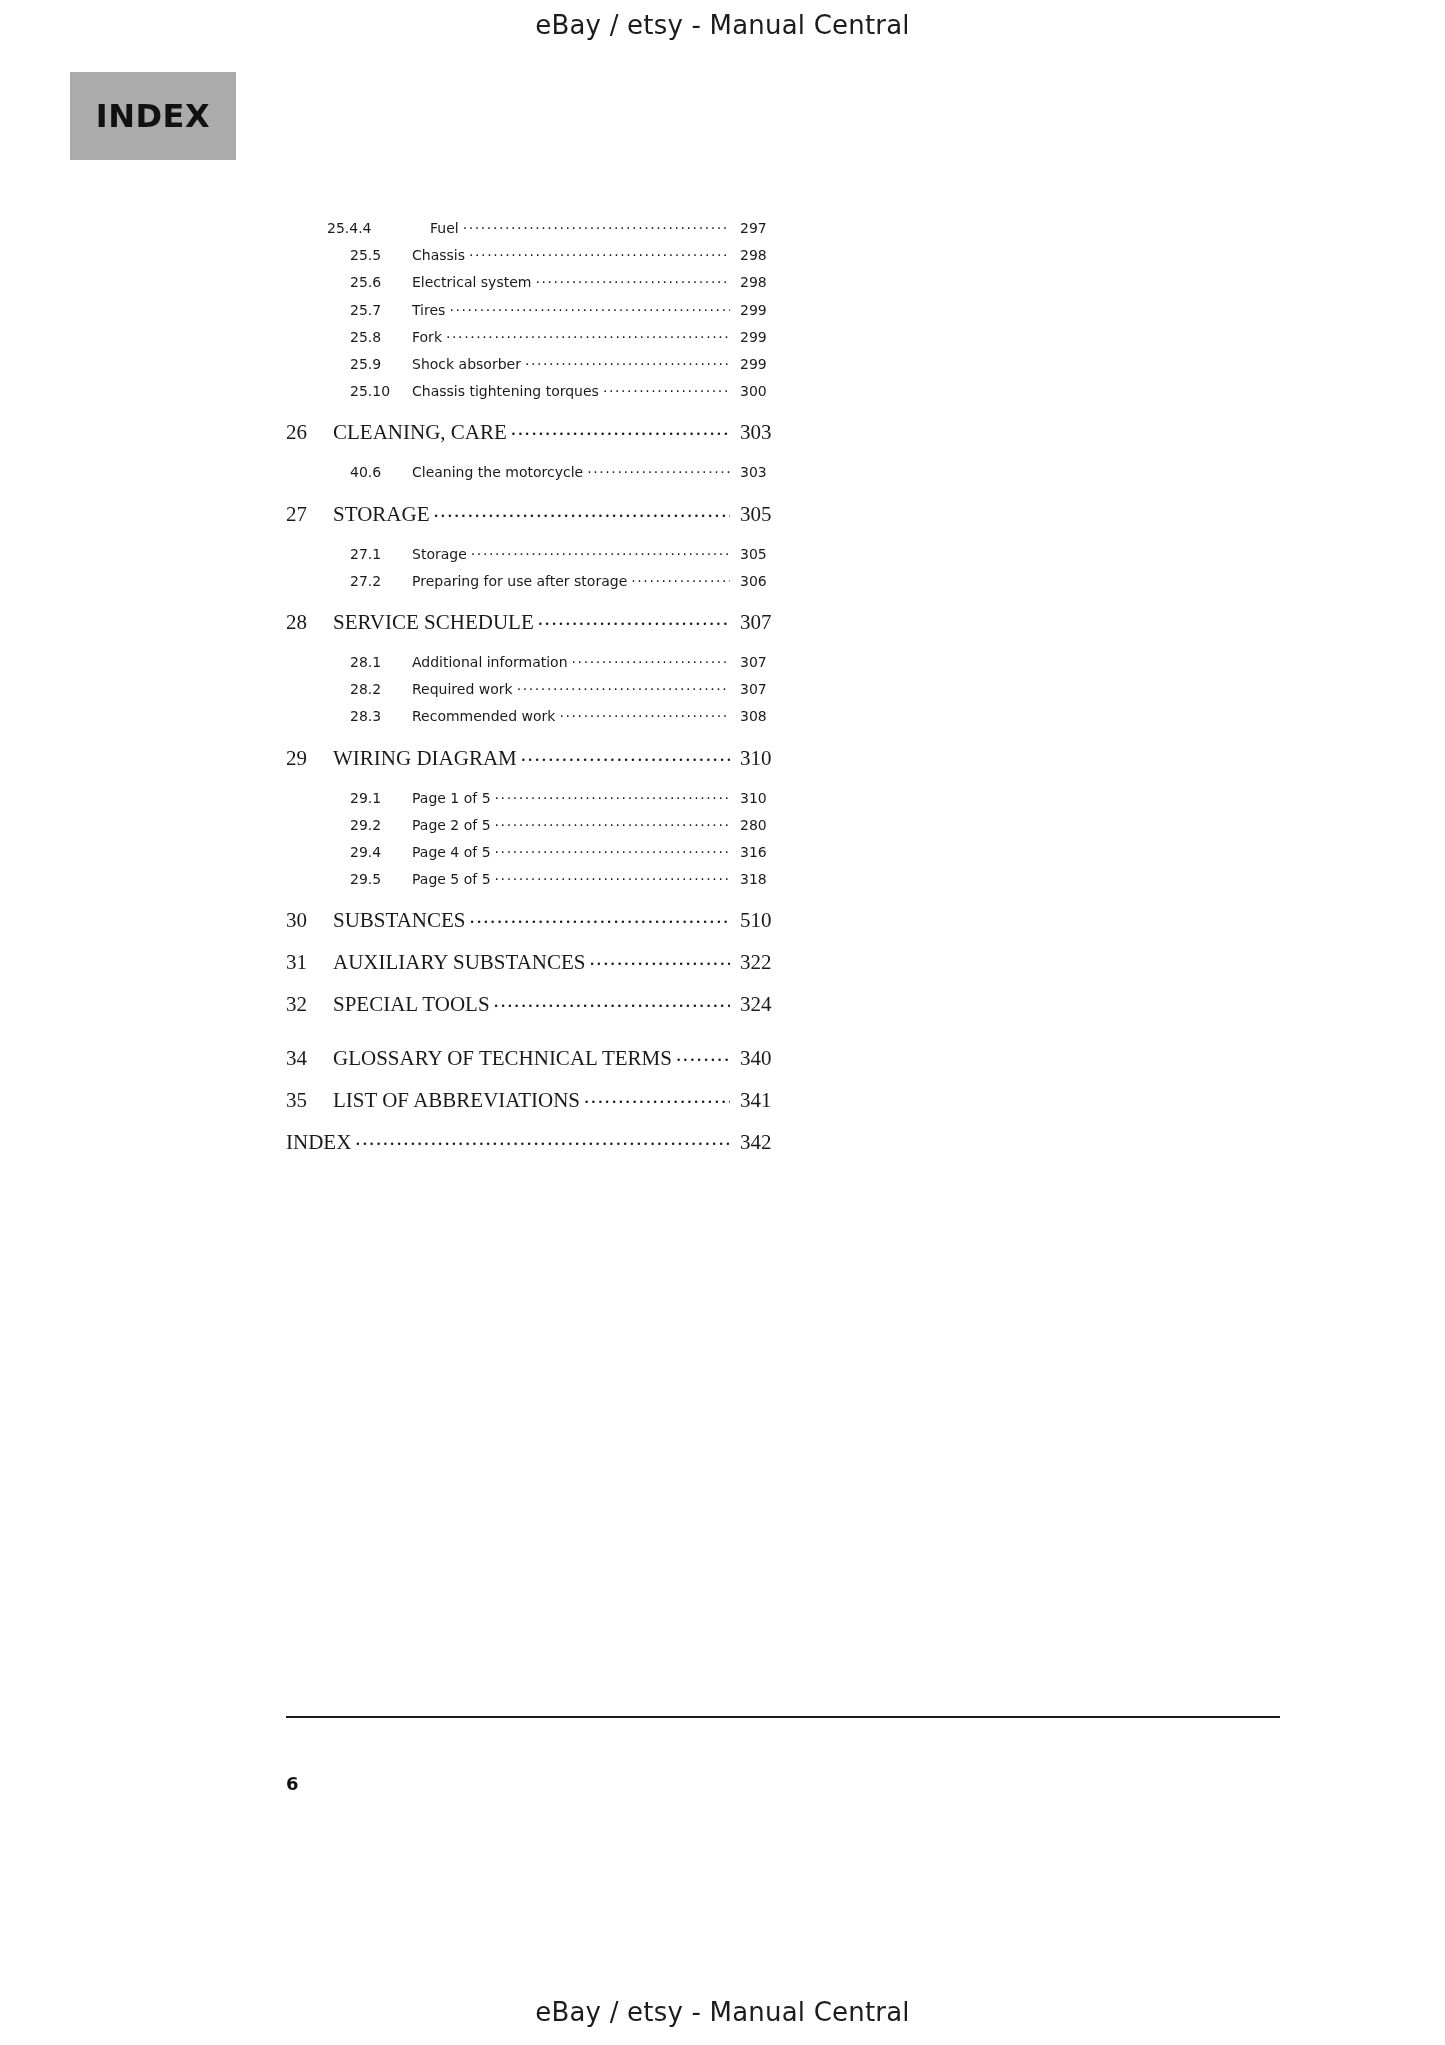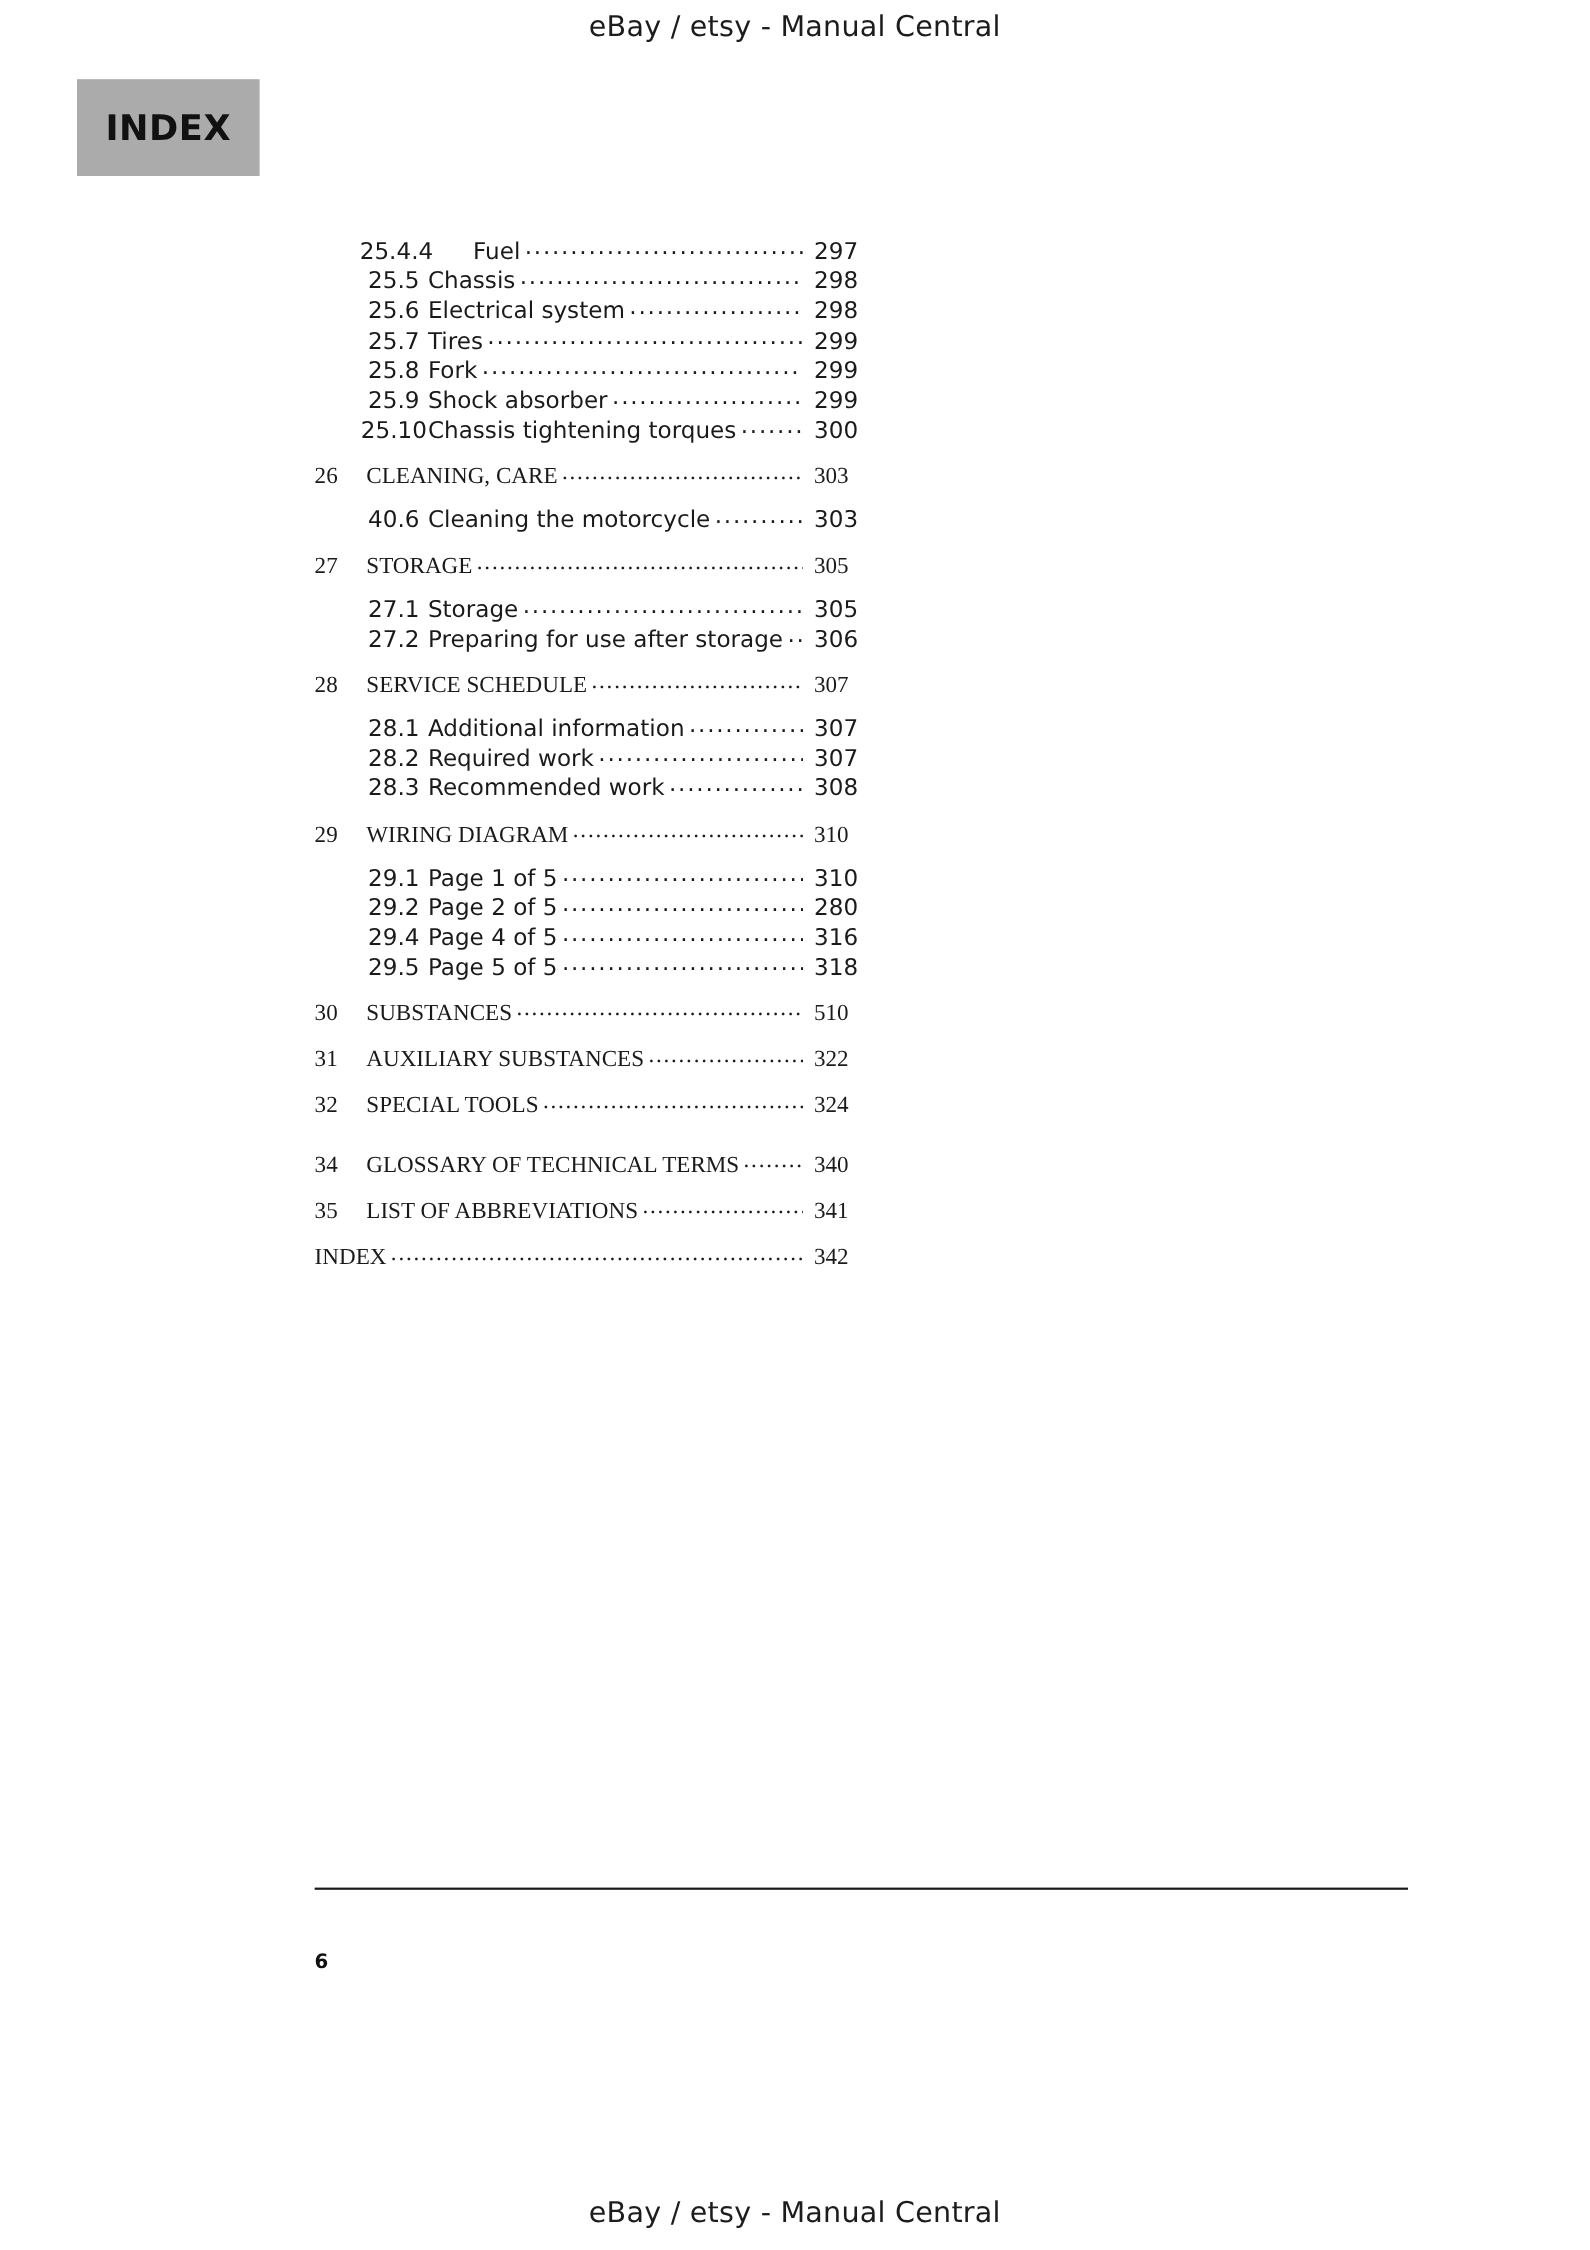--- a/index.html
+++ b/index.html
@@ -64,38 +64,38 @@
   
   .toc {
     position: absolute;
     left: 286px;
     top: 215px;
     width: 490px;
   }
   .toc-row {
     display: flex;
     align-items: baseline;
-    font-size: 21px;
+    font-size: 14px;
     line-height: 27.2px;
     color: #1a1a1a;
     white-space: nowrap;
   }
   .toc-row.level1 {
     font-size: 21px;
     line-height: 30px;
     font-family: Liberation Serif, serif;
   }
   .toc-group-gap { height: 12px; }
 
   .num {
     flex: 0 0 auto;
     text-align: left;
   }
   .level1 > .num { width: 47px; }
-  .level2 > .num { width: 62px; margin-left: 41px; text-align: center; }
+  .level2 > .num { width: 62px; margin-left: 64px; }
   .level3 > .num { width: 103px; margin-left: 41px; }
   .level1.no-num > .num { width: 0; }
 
   .title {
     flex: 0 0 auto;
     padding-right: 4px;
   }
   .leader {
     flex: 1 1 auto;
     overflow: hidden;

